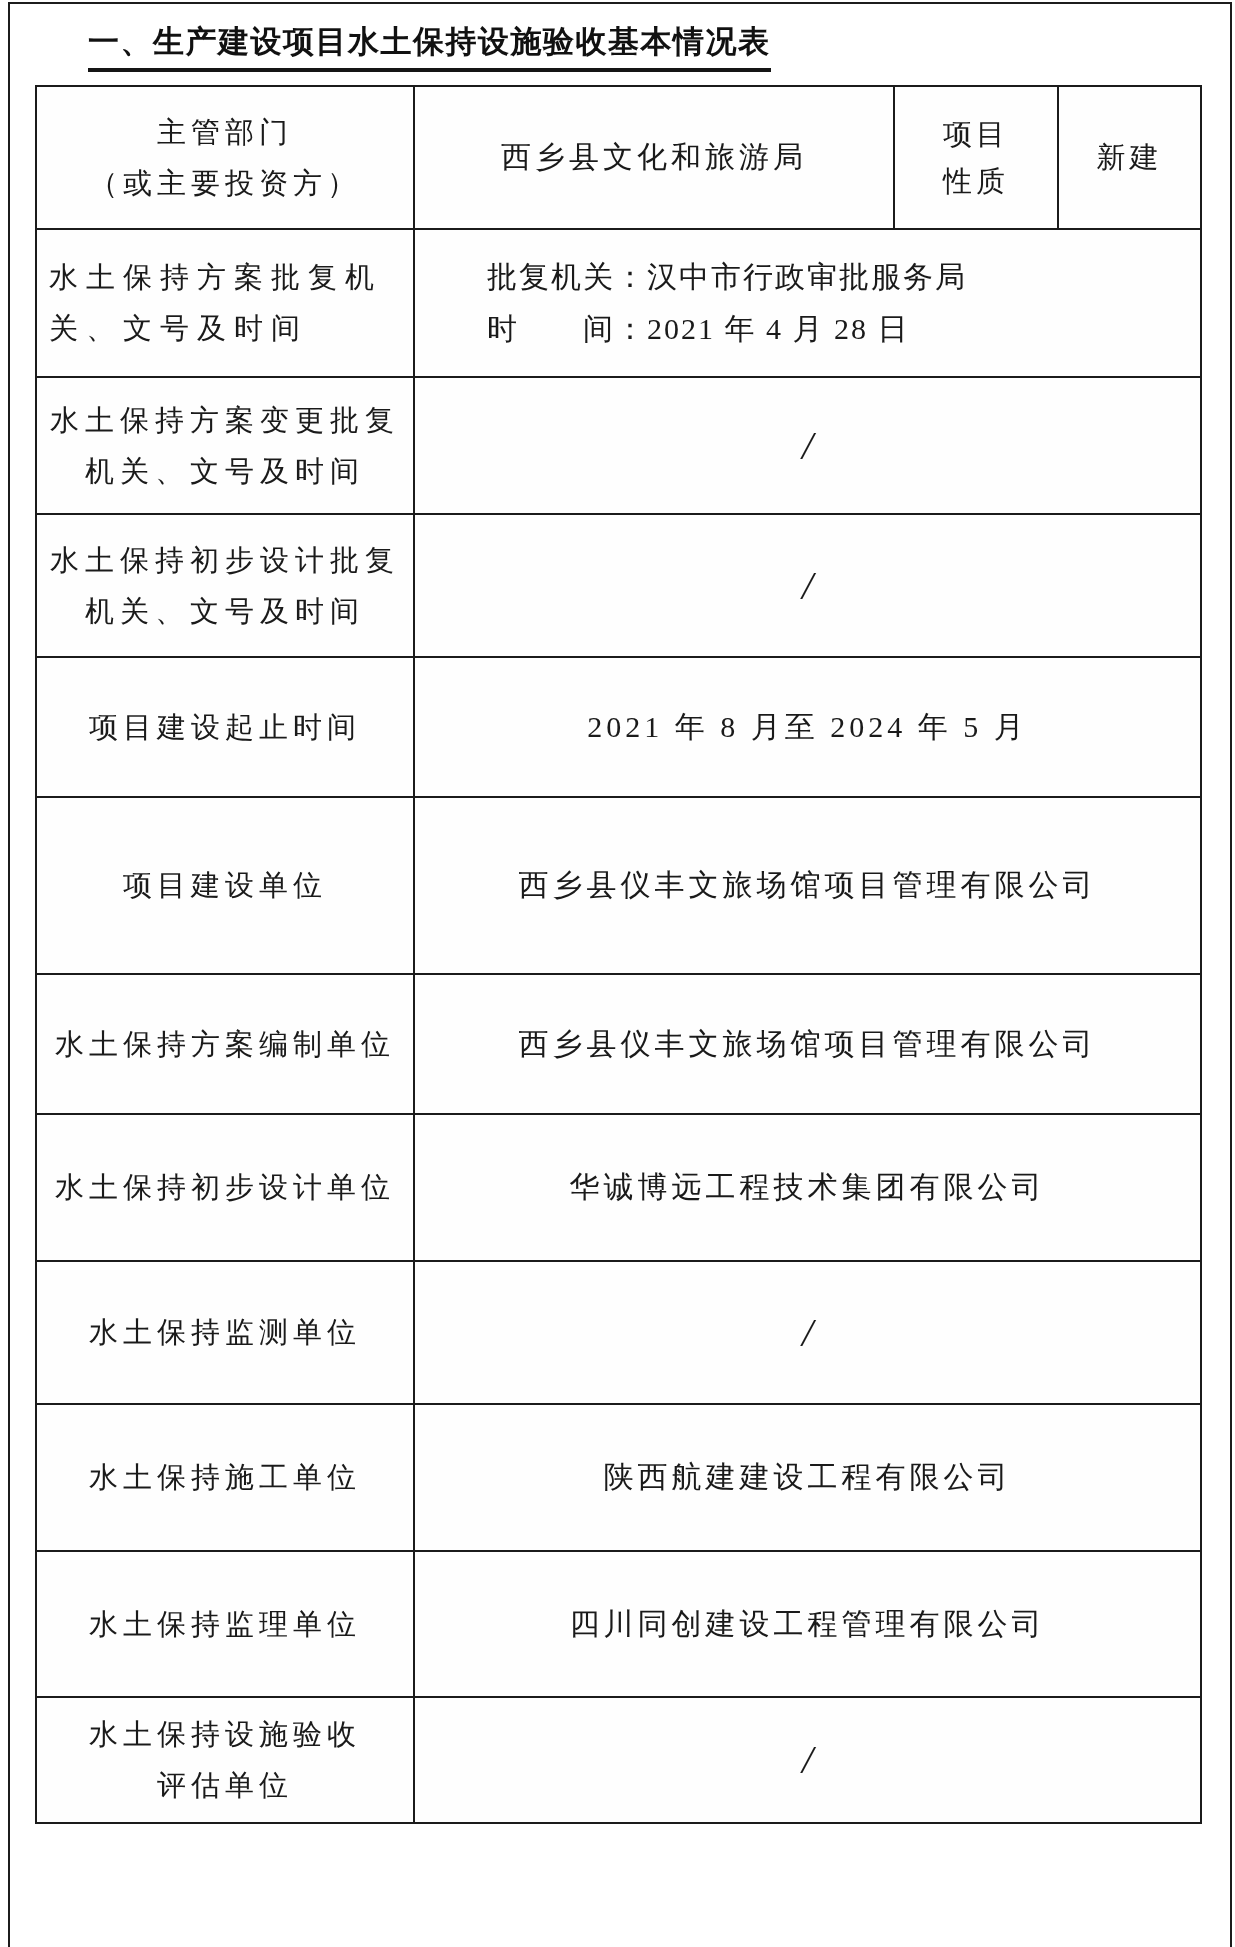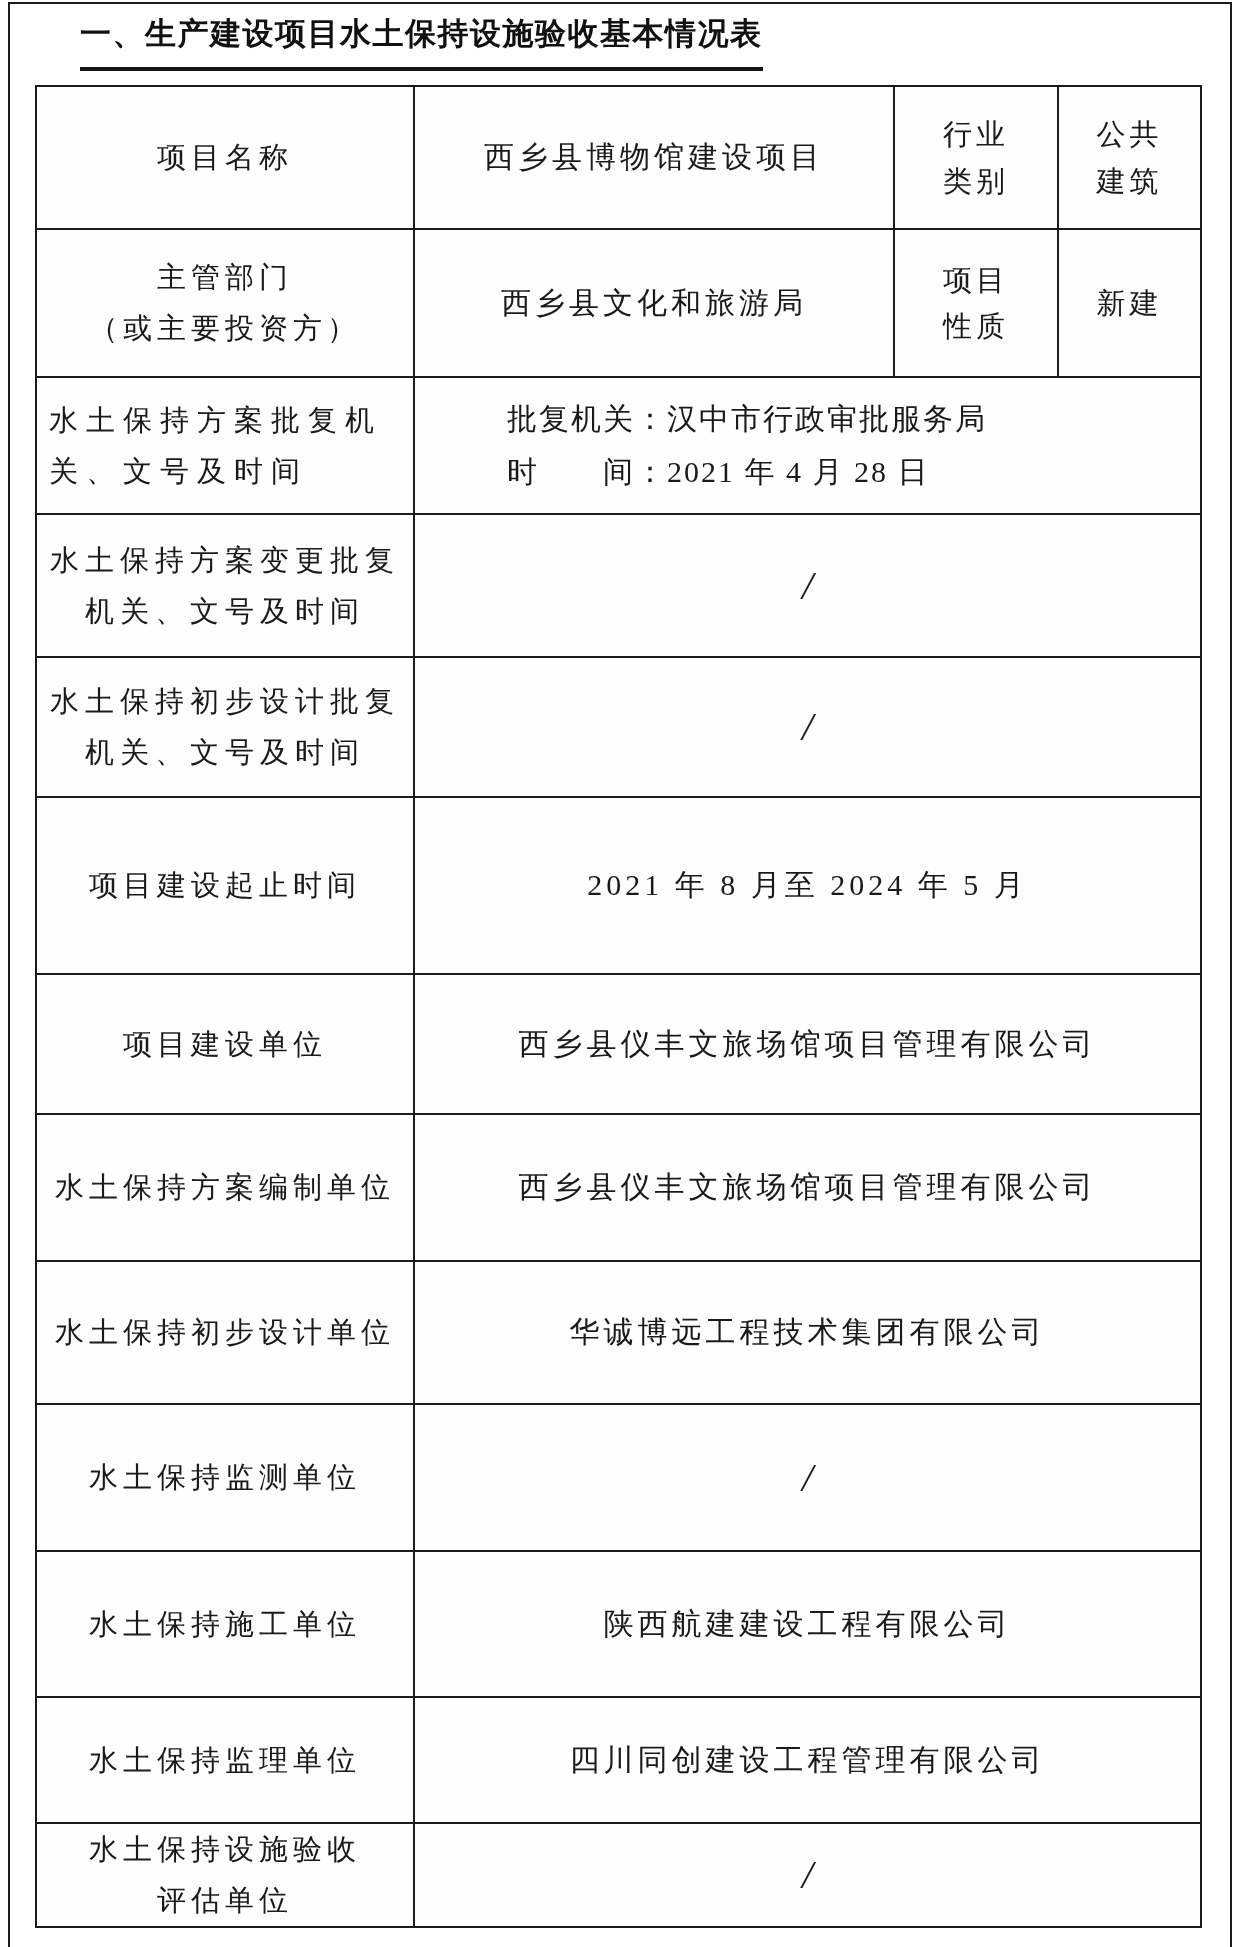--- a/index.html
+++ b/index.html
@@ -22,28 +22,28 @@
     right: 3px;
     bottom: -4px;
     border: 2px solid #1c1c1c;
     border-bottom: none;
     pointer-events: none;
   }
   .doc-title {
     position: absolute;
     left: 80px;
     top: 12px;
-    margin: 0;
+    margin: 8px;
     font-size: 31px;
     font-weight: 700;
     letter-spacing: 1.5px;
     line-height: 1.45;
     color: #111;
     border-bottom: 4px solid #151515;
-    padding-bottom: 10px;
+    padding-bottom: 3px;
   }
   table.info-table {
     position: absolute;
     left: 35px;
     top: 85px;
     width: 1165px;
     border-collapse: collapse;
     table-layout: fixed;
   }
   td {
@@ -77,21 +77,21 @@
   tr:nth-child(13) { height: 100px; }
 
   
   tr.row-approval td.c-label {
     text-align: left;
     letter-spacing: 8px;
     padding: 0 12px;
   }
   tr.row-approval td.c-value {
     text-align: left;
-    padding-left: 92px;
+    padding-left: 72px;
     letter-spacing: 2px;
   }
   
   tr.row-wide-label td.c-label { letter-spacing: 6px; padding: 0 2px; }
 
   
   tr.row-slash td.c-value {
     font-size: 40px;
     font-style: italic;
     letter-spacing: 0;
@@ -105,28 +105,20 @@
 <h1 class="doc-title">一、生产建设项目水土保持设施验收基本情况表</h1>
 
 <table class="info-table">
   <colgroup>
     <col style="width:378px">
     <col style="width:480px">
     <col style="width:164px">
     <col style="width:143px">
   </colgroup>
   <tbody>
-    <tr>
-      <td class="c-label">项目名称</td>
-      <td class="c-value">西乡县博物馆建设项目</td>
-      <td class="c-key2">行业
-类别</td>
-      <td class="c-val2">公共
-建筑</td>
-    </tr>
     <tr>
       <td class="c-label">主管部门
 （或主要投资方）</td>
       <td class="c-value">西乡县文化和旅游局</td>
       <td class="c-key2">项目
 性质</td>
       <td class="c-val2">新建</td>
     </tr>
     <tr class="row-approval">
       <td class="c-label">水土保持方案批复机

